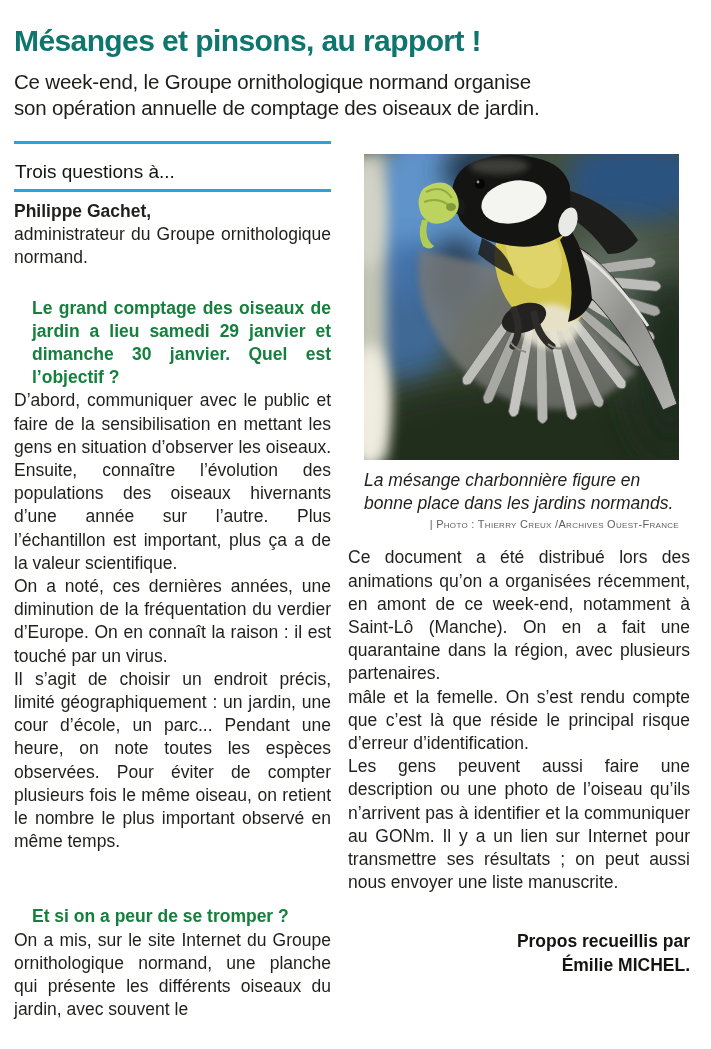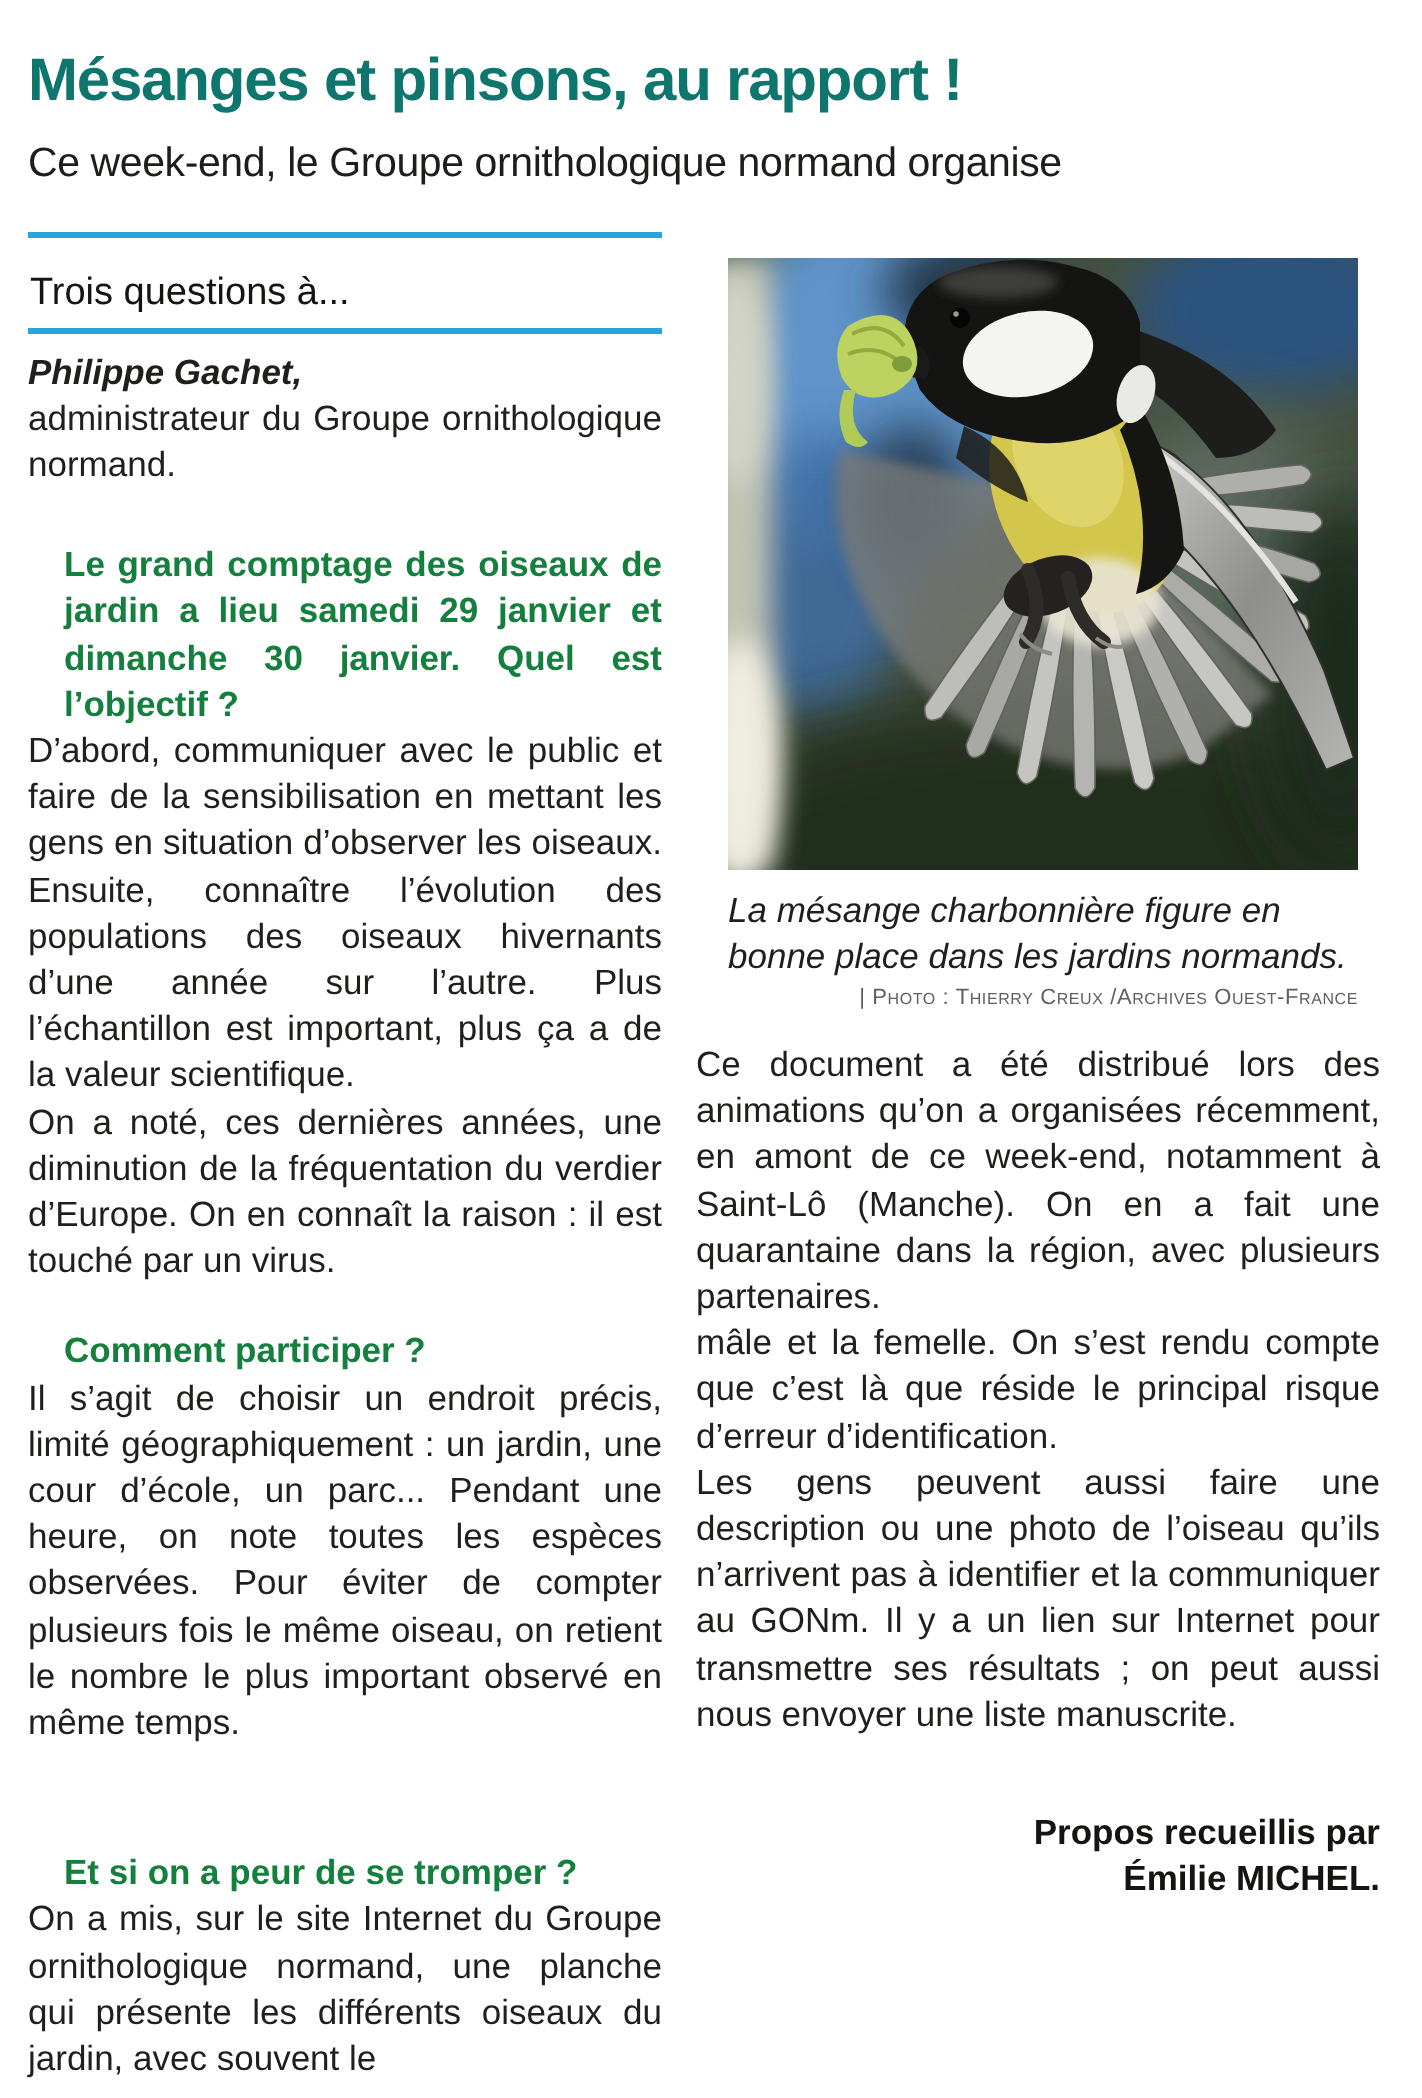--- a/index.html
+++ b/index.html
@@ -16,21 +16,21 @@
   }
   .subtitle{font-size:20.5px;line-height:25.5px;color:#1d1d1b;margin:0 0 18px 0;letter-spacing:-0.2px;}
   .subtitle span{display:block;}
   .columns{display:flex;align-items:flex-start;}
   .col-left{width:317px;margin-right:17px;flex:none;}
   .col-right{width:342px;flex:none;}
   .section-header{margin-top:3px;}
   .rule{height:3px;background:#2aa3da;border:none;margin:0;}
   .section-label{font-size:19px;color:#141412;padding:17px 0 6px 1px;}
   .intro{font-size:17.5px;line-height:23.2px;margin:8px 0 0 0;text-align:justify;}
-  .intro .name{font-weight:bold;display:block;font-style:italic;}
+  .intro .name{font-weight:bold;display:block;}
   p.answer{font-size:17.5px;line-height:23.2px;margin:0;text-align:justify;}
   p.question{
     font-size:17.5px;line-height:23.2px;font-weight:bold;color:#15803d;
     margin:22px 0 0 0;padding-left:18px;text-align:justify;
   }
   p.q-first{margin-top:27px;}
   p.q-last{margin-top:52px;}
   figure{margin:0;padding:16px;width:315px;}
   .photo-box{width:315px;height:306px;overflow:hidden;background:#44503f;}
   .photo-box svg{display:block;}
@@ -49,41 +49,41 @@
 </head>
 <body>
 
 <div class="page">
   <div class="inner">
 
     <h1 class="headline">Mésanges et pinsons, au rapport !</h1>
 
     <p class="subtitle">
       <span>Ce week-end, le Groupe ornithologique normand organise</span>
+      <span>son opération annuelle de comptage des oiseaux de jardin.</span>
     </p>
 
     <div class="columns">
 
       <div class="col-left">
         <div class="section-header">
           <div class="rule"></div>
           <div class="section-label">Trois questions à...</div>
           <div class="rule"></div>
         </div>
 
         <p class="intro">
           <span class="name">Philippe Gachet,</span>
           <span>administrateur du Groupe ornithologique normand.</span>
         </p>
 
         <p class="question q-first">Le grand comptage des oiseaux de jardin a lieu samedi 29 janvier et dimanche 30 janvier. Quel est l’objectif ?</p>
         <p class="answer">D’abord, communiquer avec le public et faire de la sensibilisation en mettant les gens en situation d’observer les oiseaux. Ensuite, connaître l’évolution des populations des oiseaux hivernants d’une année sur l’autre. Plus l’échantillon est important, plus ça a de la valeur scientifique.</p>
         <p class="answer">On a noté, ces dernières années, une diminution de la fréquentation du verdier d’Europe. On en connaît la raison : il est touché par un virus.</p>
 
-        <p class="question">Comment participer ?</p>
         <p class="answer">Il s’agit de choisir un endroit précis, limité géographiquement : un jardin, une cour d’école, un parc... Pendant une heure, on note toutes les espèces observées. Pour éviter de compter plusieurs fois le même oiseau, on retient le nombre le plus important observé en même temps.</p>
 
         <p class="question q-last">Et si on a peur de se tromper ?</p>
         <p class="answer">On a mis, sur le site Internet du Groupe ornithologique normand, une planche qui présente les différents oiseaux du jardin, avec souvent le</p>
       </div>
 
       <div class="col-right">
         <figure>
           <div class="photo-box">
             <svg width="315" height="306" viewBox="0 0 315 306" xmlns="http://www.w3.org/2000/svg">

